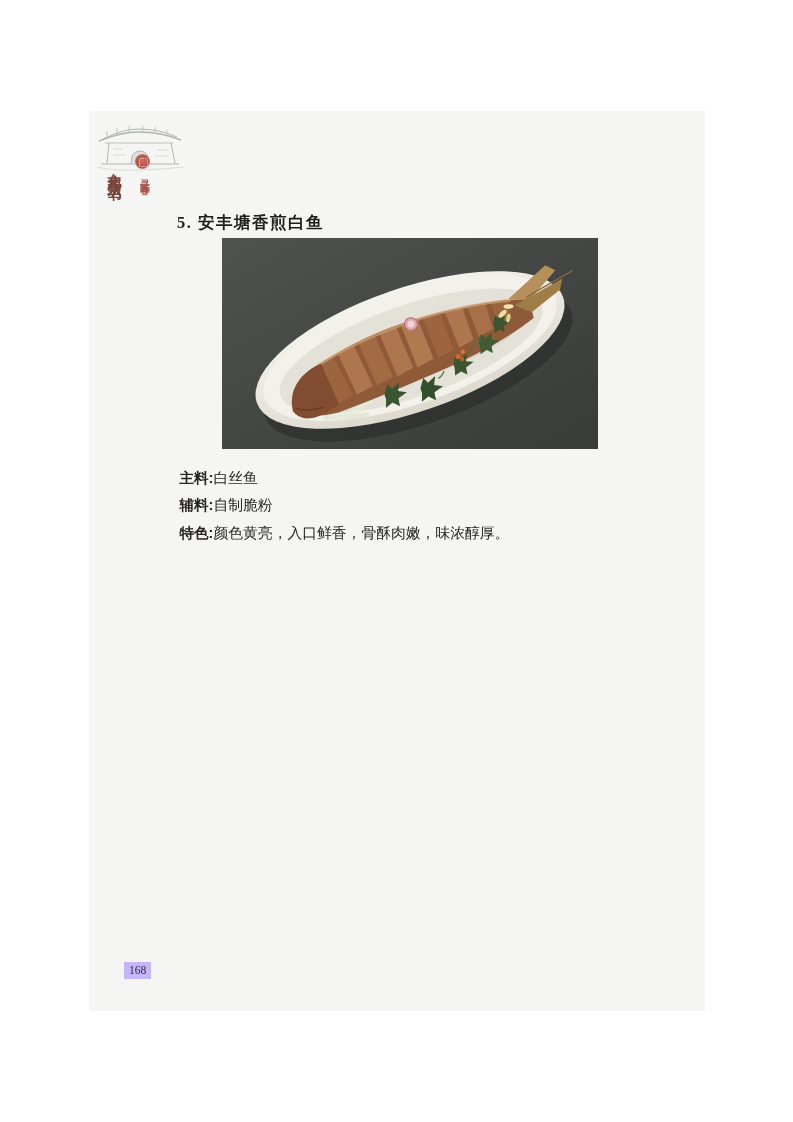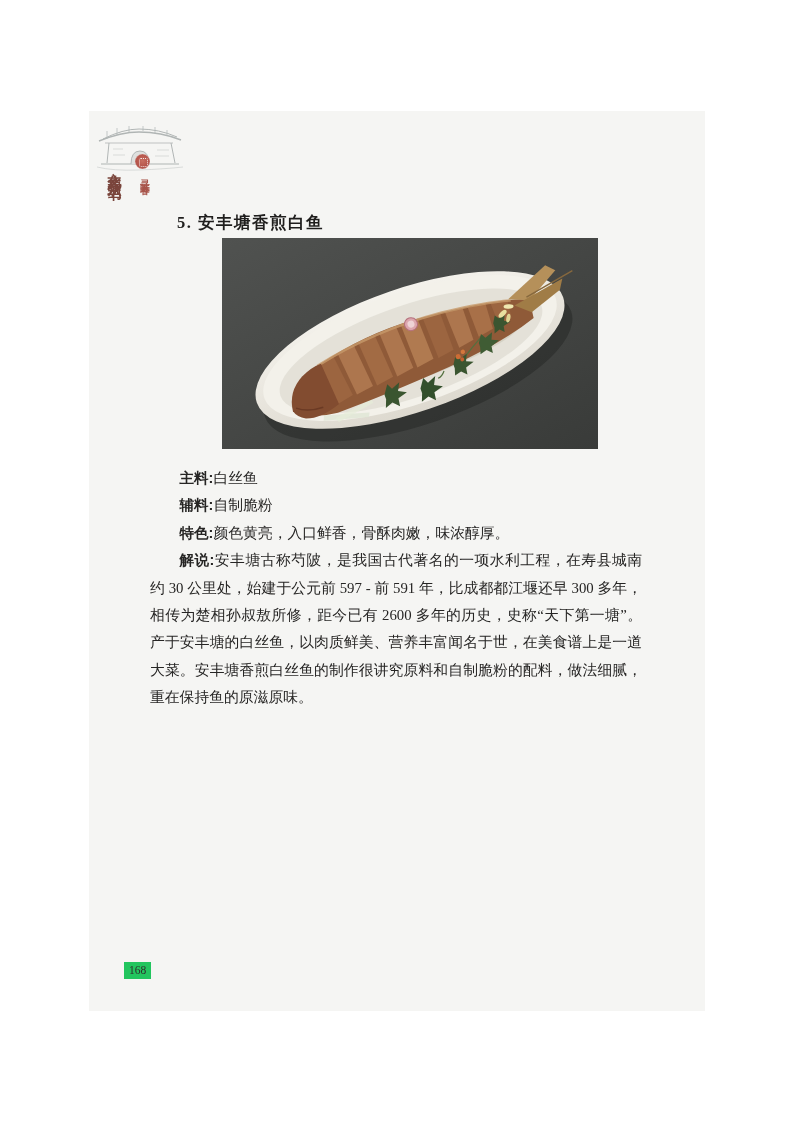--- a/index.html
+++ b/index.html
@@ -56,21 +56,21 @@
   
   .verse{
     position:absolute;left:136px;top:626px;
     font-size:13.8px;line-height:27px;letter-spacing:1.5px;
     color:#514b46;
   }
   .verse p{margin:0;}
   
   .pagenum{
     position:absolute;left:35px;top:851px;width:27px;height:17px;
-    background:#22c55e;color:#2e2d2c;font-size:11.5px;line-height:17px;
+    background:#c4b5fd;color:#2e2d2c;font-size:11.5px;line-height:17px;
     text-align:center;font-family:"Liberation Serif","DejaVu Serif",serif;
   }
 </style>
 </head>
 <body>
 
 <div class="page">
 
   <svg class="gate" width="92" height="66" viewBox="0 0 92 66">
     <g stroke="#9aa0a0" fill="none" stroke-width="1" opacity="0.75">
@@ -159,18 +159,17 @@
         <ellipse cx="296" cy="103" rx="5" ry="2.2" transform="rotate(15 296 103)" fill="#efe8b0"></ellipse>
         <ellipse cx="292" cy="114" rx="4.4" ry="2" transform="rotate(-60 292 114)" fill="#ded594"></ellipse>
       </g>
     </g>
   </svg>
 
   <div class="bodytext">
     <p><span class="flabel">主料:</span><span>白丝鱼</span></p>
     <p><span class="flabel">辅料:</span><span>自制脆粉</span></p>
     <p><span class="flabel">特色:</span><span>颜色黄亮，入口鲜香，骨酥肉嫩，味浓醇厚。</span></p>
-    <p><span class="flabel">解说:</span><span>安丰塘古称芍陂，是我国古代著名的一项水利工程，在寿县城南约 30 公里处，始建于公元前 597 - 前 591 年，比成都都江堰还早 300 多年，相传为楚相孙叔敖所修，距今已有 2600 多年的历史，史称“天下第一塘”。产于安丰塘的白丝鱼，以肉质鲜美、营养丰富闻名于世，在美食谱上是一道大菜。安丰塘香煎白丝鱼的制作很讲究原料和自制脆粉的配料，做法细腻，重在保持鱼的原滋原味。</span></p>
   </div>
 
 
   <div class="pagenum">168</div>
 </div>
 
 </body></html>

